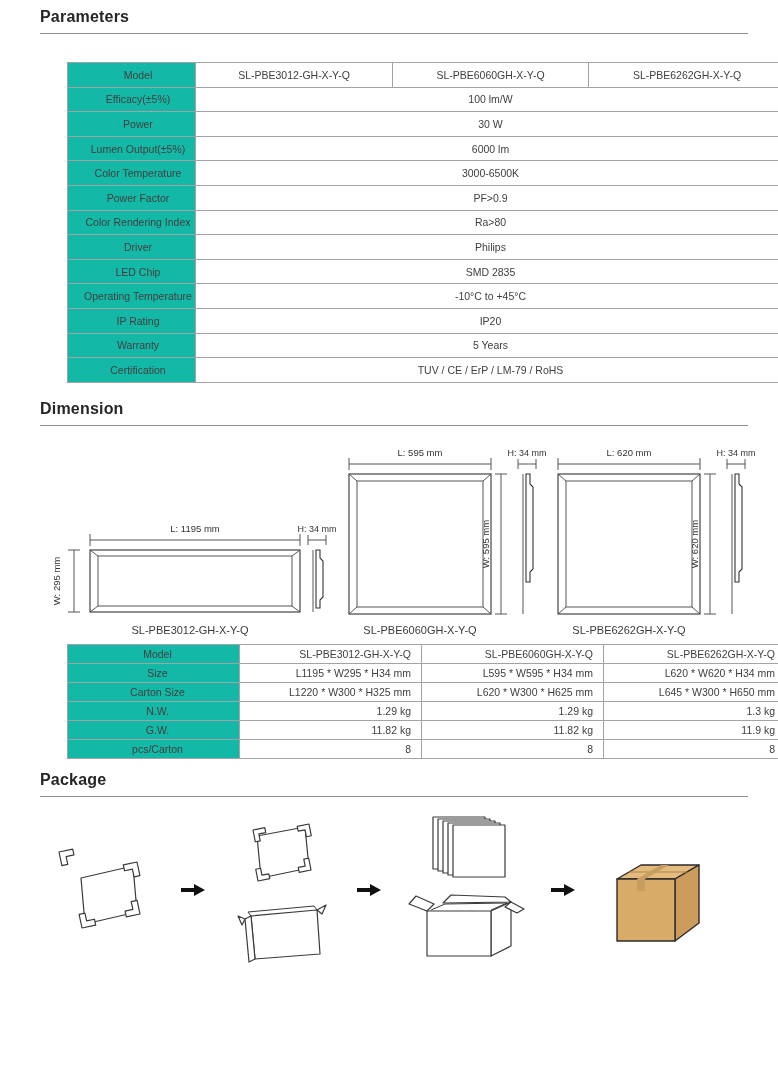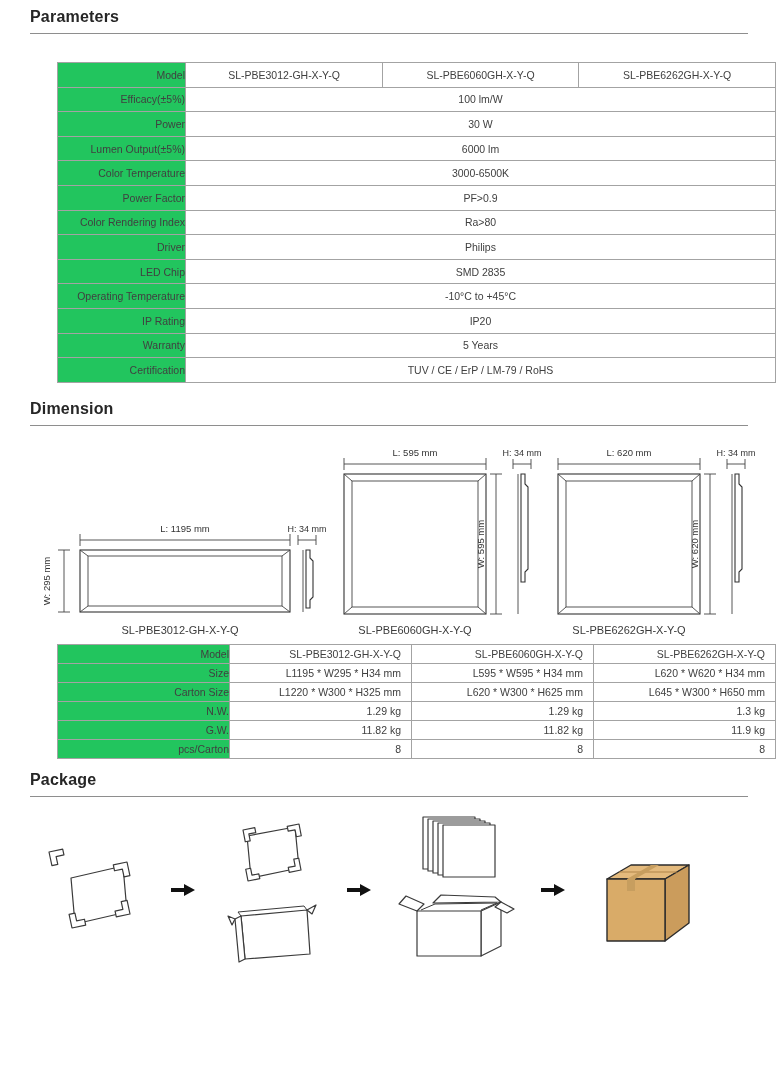--- a/index.html
+++ b/index.html
@@ -2,28 +2,28 @@
 <html><head>
 <meta charset="utf-8">
 <style>
   * { box-sizing: border-box; }
   html,body { margin:0; padding:0; }
   body {
     width:778px; height:1091px; overflow:hidden;
     background:#ffffff; color:#3a3a3a;
     font-family:"Liberation Sans", sans-serif;
   }
-  .page { padding:8px 30px 0 30px; }
+  .page { padding:8px 30px 0 40px; }
 
   h2.sec-title { font-size:16px; font-weight:bold; color:#262626; margin:0; letter-spacing:.2px; }
   .rule { border-bottom:1px solid #8e8e8e; margin-top:7px; }
 
   table.spec { border-collapse:collapse; table-layout:fixed; width:718px; font-size:10.5px; color:#404040; }
   table.spec td { border:1px solid #a3a3a3; overflow:hidden; white-space:nowrap; padding:0; }
-  td.lbl { background:#22c55e; text-align:right; }
+  td.lbl { background:#14b8a6; text-align:center; }
 
   table.t1 { margin:28px 0 0 27px; }
   table.t1 td { height:24.6px; }
   table.t1 td.lbl { padding-left:13px; }
   table.t1 td.val { text-align:center; }
 
   table.t2 { margin:8px 0 0 27px; }
   table.t2 td { height:19px; }
   table.t2 td.lbl { padding-left:8px; }
   table.t2 td.val { text-align:right; padding-right:10px; }

